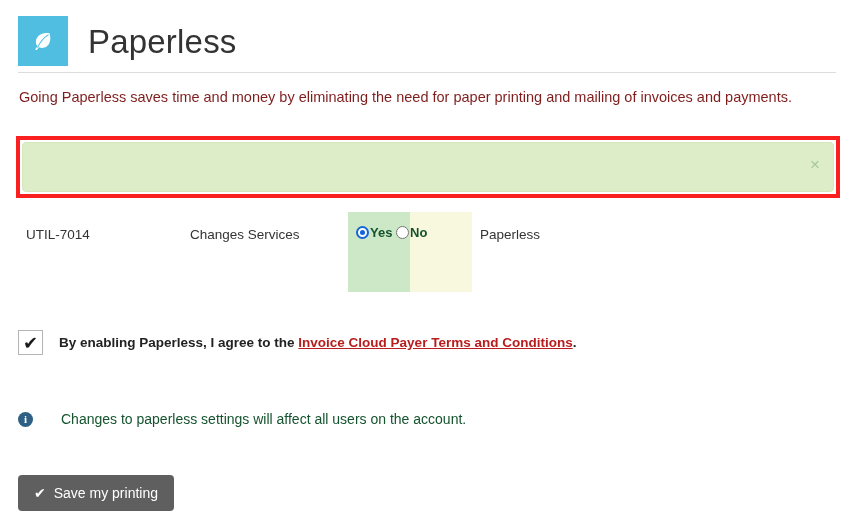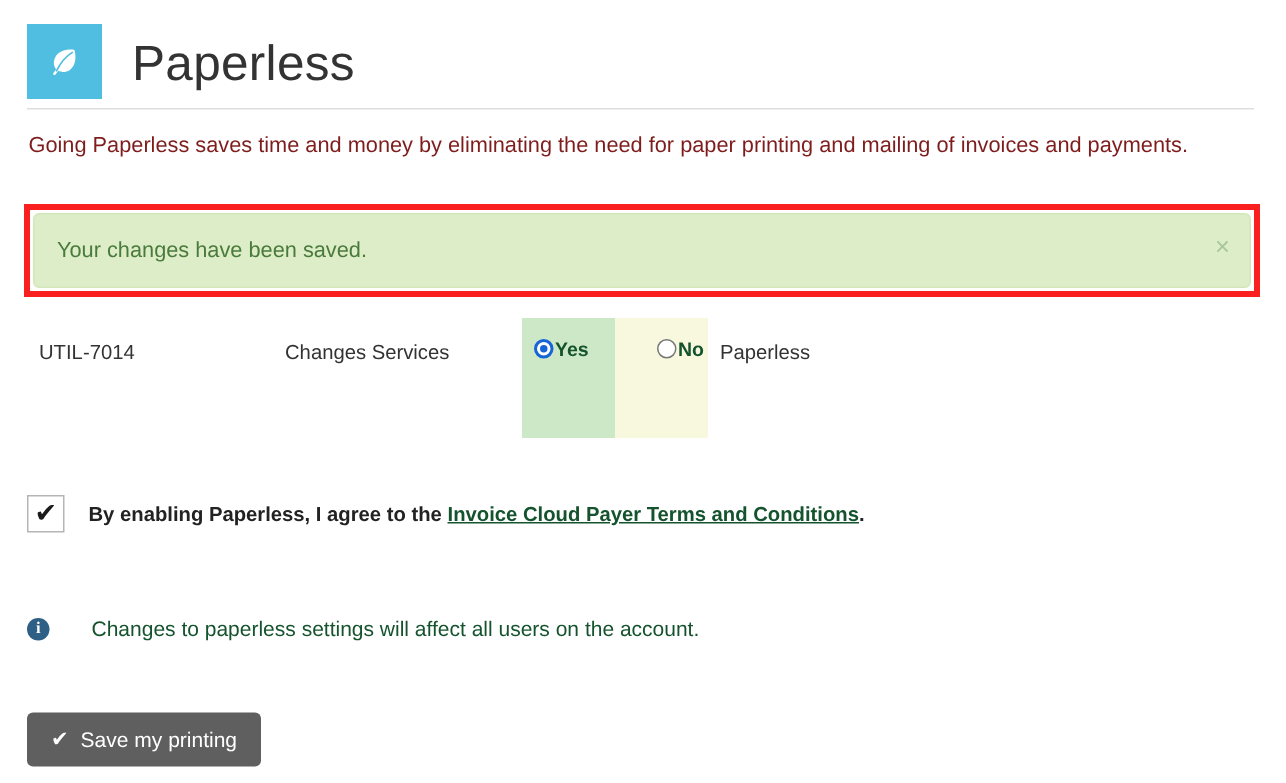--- a/index.html
+++ b/index.html
@@ -144,21 +144,21 @@
   .table-row .cell {
     top: 15px;
     text-align: right;
   }
   .cell-account  { left: 8px; }
   .cell-type     { left: 172px; }
   .cell-leaf     { left: 338px; top: 7px !important; }
   .cell-cross    { left: 400px; top: 6px !important; }
   .cell-status   { left: 462px; }
   .cell-yes      { left: 338px; top: 13px !important; }
-  .cell-no       { left: 420px; top: 13px !important; }
+  .cell-no       { left: 378px; top: 13px !important; }
 
   .radio-option {
     display: flex;
     align-items: center;
     font-size: 13px;
     font-weight: bold;
     color: #14532d;
     cursor: pointer;
   }
   .radio-dot {
@@ -219,21 +219,21 @@
     font-family: "DejaVu Sans", sans-serif;
   }
   .terms-text {
     margin-left: 16px;
     font-size: 13.5px;
     font-weight: bold;
     color: #222222;
     white-space: nowrap;
   }
   .terms-link {
-    color: #14532d;
+    color: #b91c1c;
     cursor: pointer;
   }
 
   
   .info-row {
     position: absolute;
     left: 18px;
     top: 411px;
     display: flex;
     align-items: center;
@@ -297,21 +297,20 @@
     </span>
   </div>
   <div class="page-title">Paperless</div>
 </div>
 <div class="header-rule"></div>
 
 <div class="intro-text">Going Paperless saves time and money by eliminating the need for paper printing and mailing of invoices and payments.</div>
 
 <div class="alert-annotation"></div>
 <div class="alert-box">
-  <div class="alert-message">Your changes have been saved.</div>
   <button class="alert-close">×</button>
 </div>
 
 <div class="accounts-table">
   <div class="col-green-band"></div>
   <div class="col-yellow-band"></div>
 
 
   <div class="table-row">
     <div class="cell cell-account">UTIL-7014</div>

